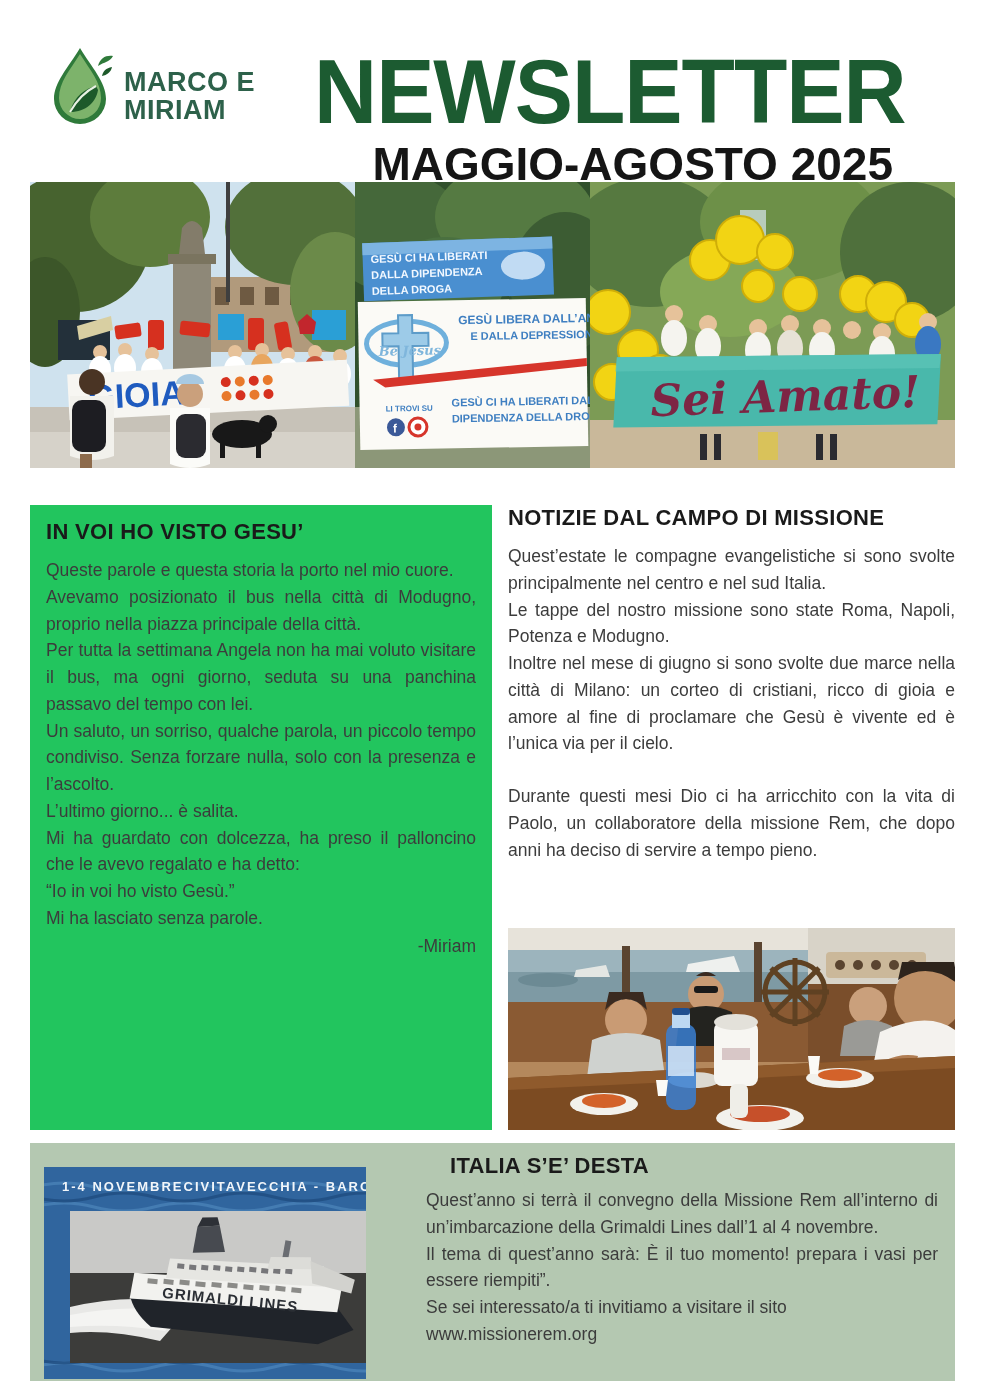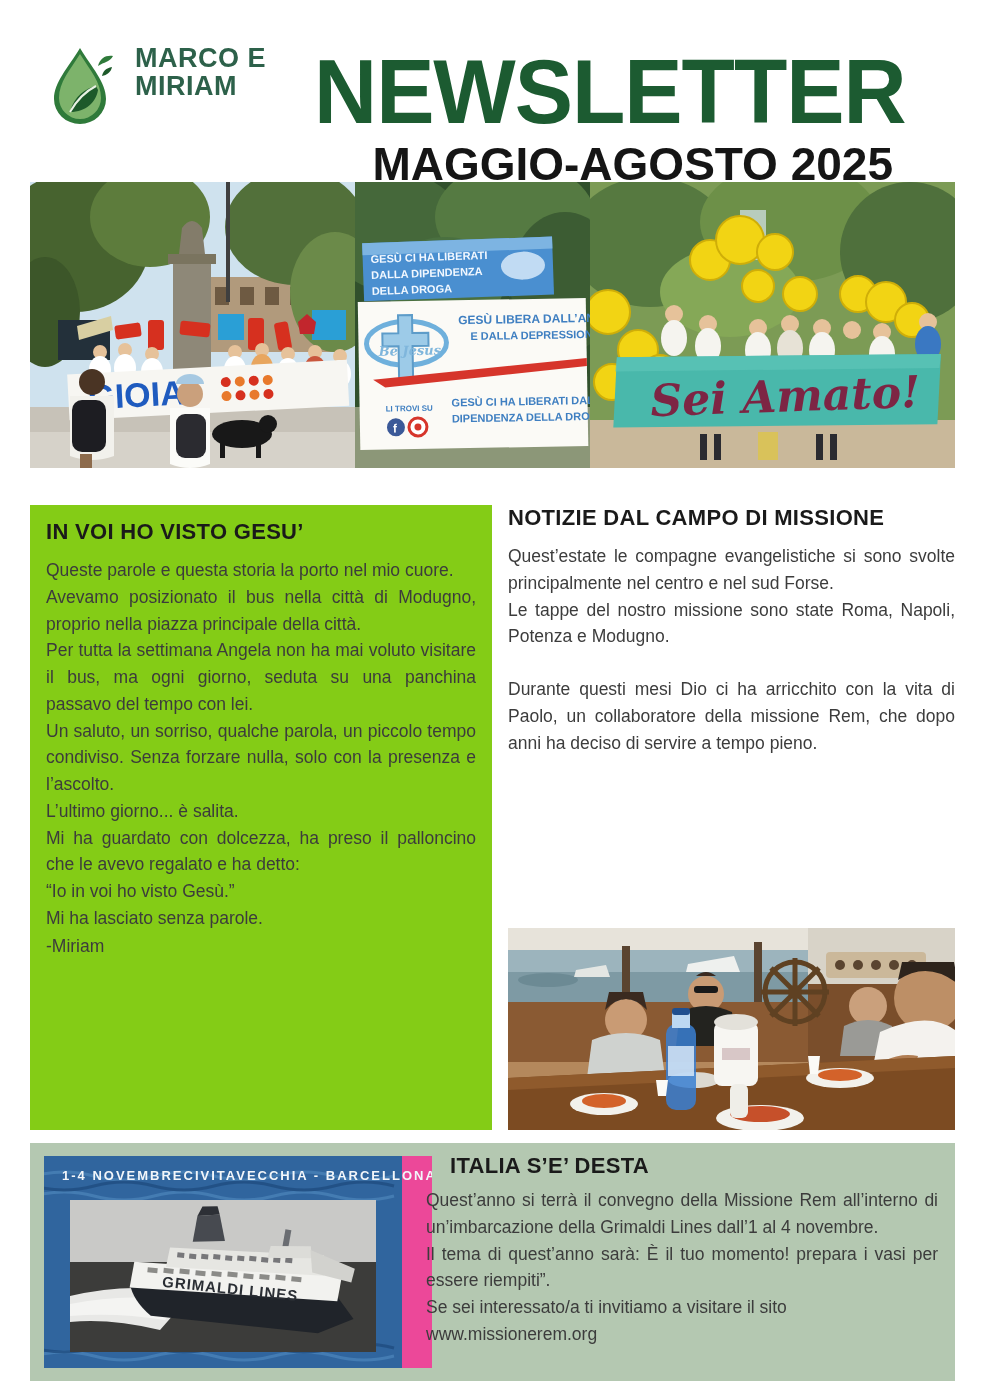--- a/index.html
+++ b/index.html
@@ -1,45 +1,45 @@
 <!DOCTYPE html>
 <html><head>
 <meta charset="utf-8">
 <style>
   html,body{margin:0;padding:0;background:#ffffff;}
   .page{position:relative;width:985px;height:1389px;background:#ffffff;overflow:hidden;
         font-family:"Liberation Sans",sans-serif;color:#333;}
 
   
-  .logo-wrap{position:absolute;left:52px;top:44px;display:flex;align-items:flex-start;gap:21px;}
+  .logo-wrap{position:absolute;left:52px;top:44px;display:flex;align-items:flex-end;gap:10px;}
   .logo-text{font-size:27px;line-height:1.04;font-weight:bold;color:#2d614a;letter-spacing:.5px;}
   .masthead{position:absolute;left:268px;top:40px;width:625px;text-align:right;}
   .masthead .title{font-size:84px;font-weight:bold;color:#1c5b31;letter-spacing:-1px;
                    transform:scale(1.04,1.08);transform-origin:center top;white-space:nowrap;}
   .masthead .subtitle{font-size:46px;font-weight:bold;color:#151515;letter-spacing:0px;
                       white-space:nowrap;}
 
   
   .collage{position:absolute;left:30px;top:182px;width:925px;height:286px;display:flex;background:#dde7ee;}
   .collage svg{display:block;}
 
   
   .col-left{position:absolute;left:30px;top:505px;width:462px;min-height:625px;
-            background:#84cc16;padding:14px 16px 18px 16px;box-sizing:border-box;}
+            background:#22c55e;padding:14px 16px 18px 16px;box-sizing:border-box;}
   .col-right{position:absolute;left:508px;top:505px;width:447px;}
   .art-title{font-size:22px;font-weight:bold;color:#1a1a1a;letter-spacing:.3px;margin:0 0 12px 0;}
   .body-text p{margin:0;font-size:17.5px;line-height:1.53;color:#3c3c3c;text-align:justify;}
   .body-text p.gap{margin-top:26px;}
-  .signature{margin-top:4px;font-size:17.5px;color:#3c3c3c;text-align:left;}
+  .signature{margin-top:4px;font-size:17.5px;color:#3c3c3c;text-align:right;}
 
   .photo-boat{position:absolute;left:508px;top:928px;width:447px;height:202px;background:#caa27b;overflow:hidden;}
 
   
   .bottom-box{position:absolute;left:30px;top:1143px;width:925px;height:238px;background:#b4c8b1;}
-  .ferry-card{position:absolute;left:14px;top:13px;width:388px;height:212px;background:#ec4899;overflow:hidden;}
+  .ferry-card{position:absolute;left:14px;top:24px;width:322px;height:212px;background:#ef4444;overflow:hidden;}
   .ferry-header{position:absolute;left:0;top:12px;width:100%;display:flex;justify-content:space-between;
                 padding:0 18px;box-sizing:border-box;color:#f2f6fa;font-weight:bold;font-size:13px;
                 letter-spacing:2px;white-space:nowrap;}
   .ferry-photo{position:absolute;left:26px;top:44px;width:306px;height:152px;}
   .bottom-text{position:absolute;left:396px;top:10px;width:512px;}
   .bottom-text .art-title{margin-bottom:8px;margin-left:24px;}
   .bottom-text p{font-size:17.5px;}
 </style>
 </head>
 <body>
@@ -279,22 +279,23 @@
       <p>Mi ha guardato con dolcezza, ha preso il palloncino che le avevo regalato e ha detto:</p>
       <p>“Io in voi ho visto Gesù.”</p>
       <p>Mi ha lasciato senza parole.</p>
     </div>
     <div class="signature">-Miriam</div>
   </div>
 
   <div class="col-right">
     <h2 class="art-title">NOTIZIE DAL CAMPO DI MISSIONE</h2>
     <div class="body-text">
-      <p>Quest’estate le compagne evangelistiche si sono svolte principalmente nel centro e nel sud Forse.</p>
+      <p>Quest’estate le compagne evangelistiche si sono svolte principalmente nel centro e nel sud Italia.</p>
       <p>Le tappe del nostro missione sono state Roma, Napoli, Potenza e Modugno.</p>
+      <p>Inoltre nel mese di giugno si sono svolte due marce nella città di Milano: un corteo di cristiani, ricco di gioia e amore al fine di proclamare che Gesù  è vivente ed è l’unica via per il cielo.</p>
       <p class="gap">Durante questi mesi Dio ci ha arricchito con la vita di Paolo, un collaboratore della missione Rem, che dopo anni ha deciso di servire a tempo pieno.</p>
     </div>
   </div>
 
   <div class="photo-boat">
     <svg width="447" height="202" viewBox="0 0 447 202">
       <rect width="447" height="202" fill="#b4885c"></rect>
       <rect width="447" height="26" fill="#e7e3da"></rect>
       <path d="M300 0 h147 v60 h-147 Z" fill="#d8d3c8"></path>
 

